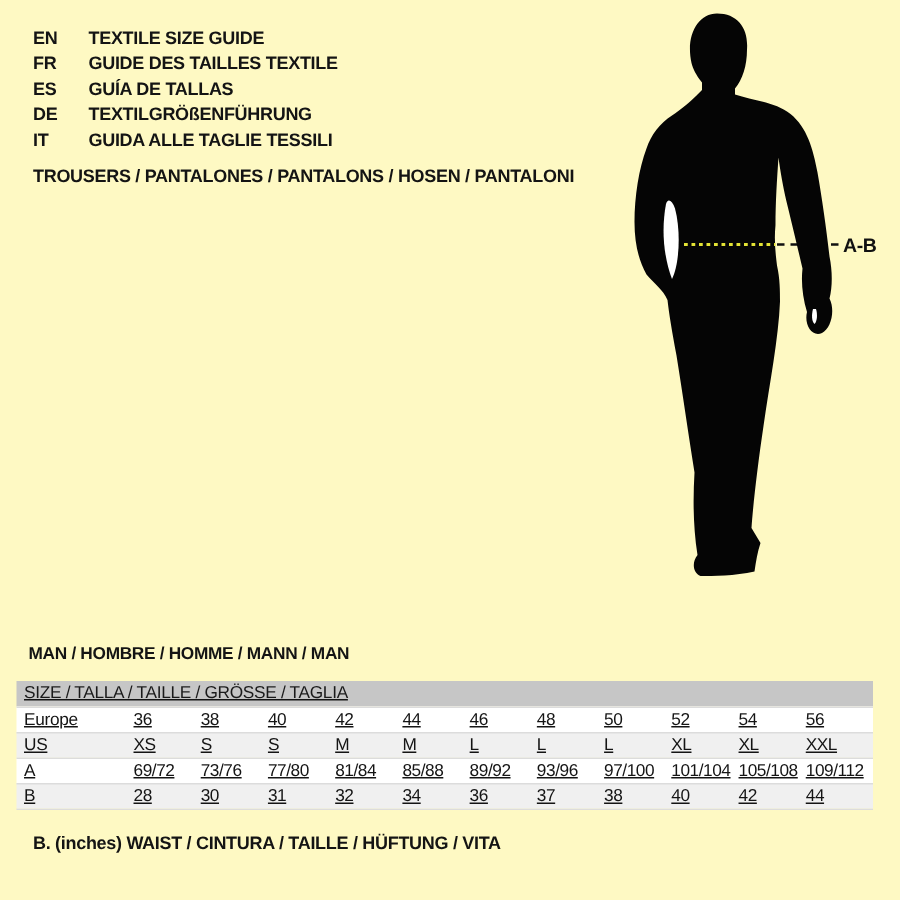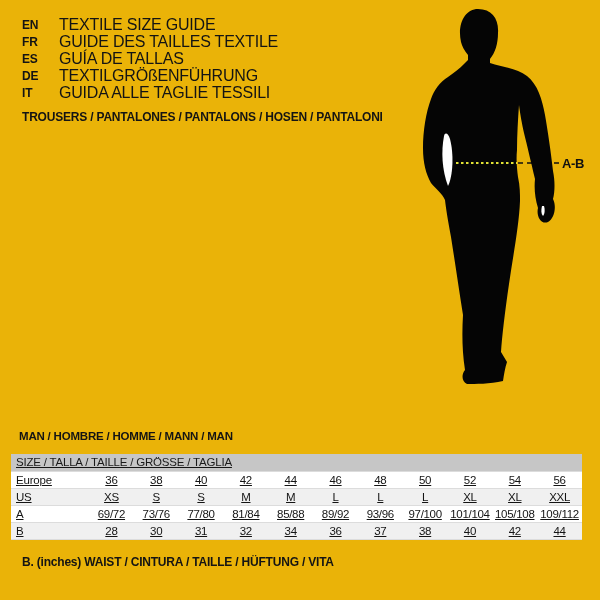--- a/index.html
+++ b/index.html
@@ -1,26 +1,26 @@
 <!DOCTYPE html>
 <html><head>
 <meta charset="utf-8">
 <style>
   * { margin:0; padding:0; box-sizing:border-box; }
   html,body { background:#ffffff; }
   .canvas {
-    position:relative; width:600px; height:600px; background:#eab308;
+    position:relative; width:600px; height:600px; background:#fef9c3;
     font-family:"Liberation Sans", sans-serif; color:#141414; overflow:hidden;
   }
 
   
   .lang-block { position:absolute; left:22px; top:16px; }
   .lang-row { display:flex; height:17px; align-items:center; }
   .lang-code { width:37px; font-size:12px; font-weight:bold; letter-spacing:-0.2px; }
-  .lang-label { font-size:16px; font-weight:normal; letter-spacing:-0.2px; white-space:nowrap; }
+  .lang-label { font-size:12px; font-weight:bold; letter-spacing:-0.2px; white-space:nowrap; }
 
   .garment-title {
     position:absolute; left:22px; top:110px; font-size:12px; font-weight:bold;
     letter-spacing:-0.2px; white-space:nowrap;
   }
 
   
   .figure-wrap { position:absolute; left:400px; top:0; width:200px; height:400px;text-align:right; }
   .figure-wrap svg { display:block; width:200px; height:400px; }
   .measure-text { font-family:"Liberation Sans", sans-serif; font-size:13px; font-weight:bold; letter-spacing:-0.3px; fill:#111; }
@@ -35,21 +35,21 @@
   .t-header {
     height:17px; line-height:17px; padding-left:5px; background:#c6c6c6;
     letter-spacing:-0.2px; color:#1a1a1a; white-space:nowrap;
   }
   #table-rows { border-bottom:1px solid #dcdcdc; }
   .t-row {
     display:grid; grid-template-columns:78px repeat(11, 1fr);
     height:17px; align-items:center; border-top:1px solid #dcdcdc; background:#ffffff;
   }
   .t-label { padding-left:5px; letter-spacing:-0.2px; }
-  .t-cell { text-align:center; letter-spacing:-0.3px; white-space:nowrap; }
+  .t-cell { letter-spacing:-0.3px; white-space:nowrap; }
 
   
   .notes { position:absolute; left:22px; top:554px; }
   .note-line { height:17px; line-height:17px; font-size:12px; font-weight:bold; letter-spacing:-0.2px; white-space:nowrap; }
 </style>
 </head>
 <body>
 
 <div class="canvas">
 

